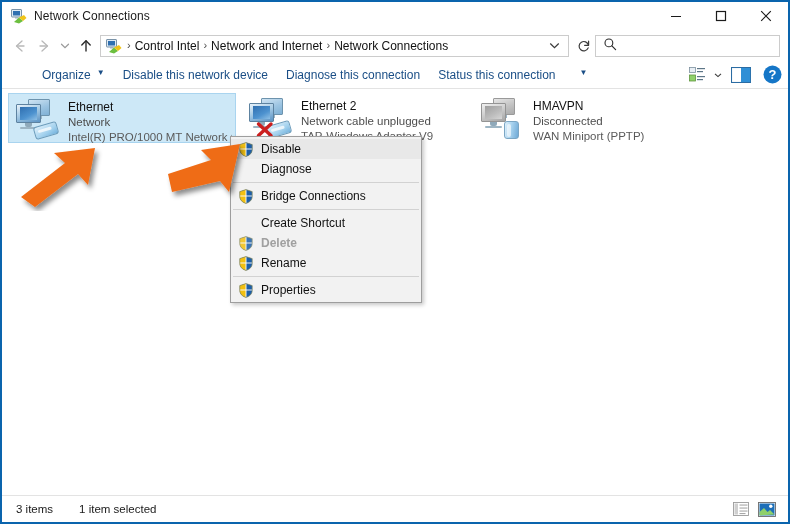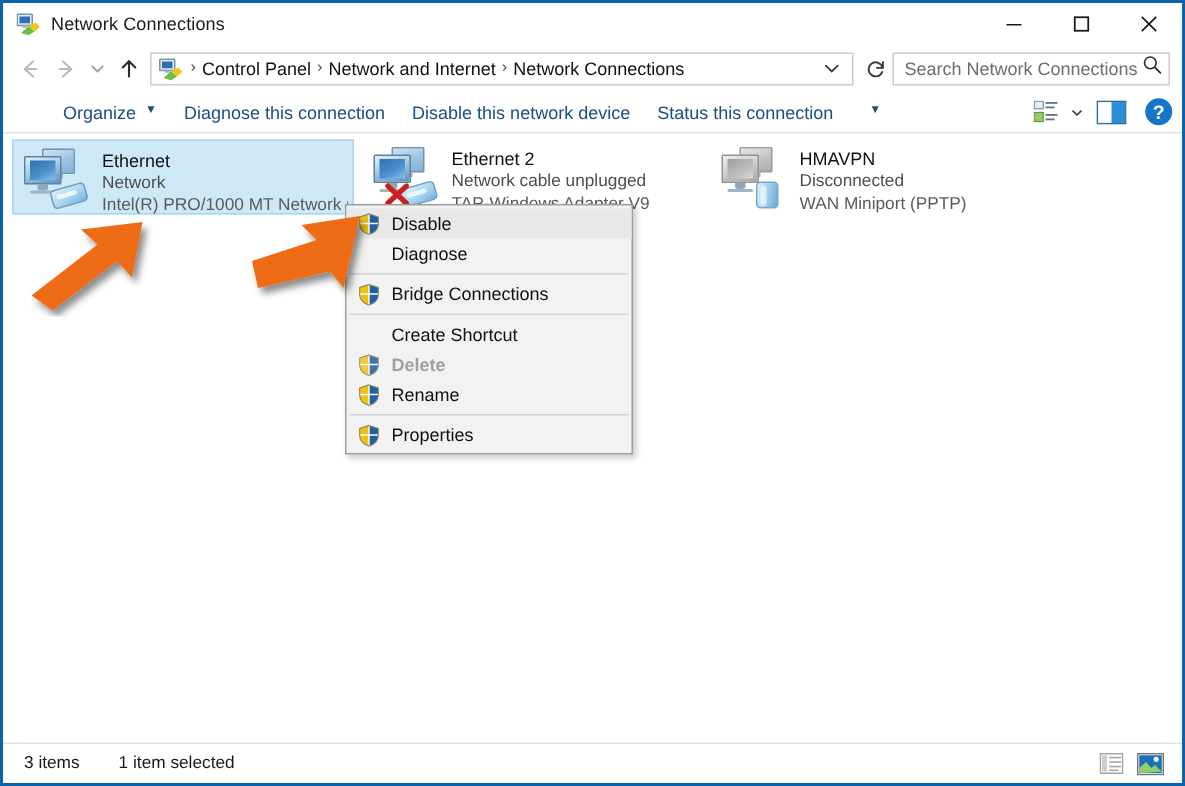--- a/index.html
+++ b/index.html
@@ -264,58 +264,57 @@
       <span id="crumb-icon">
         <svg width="16" height="16" viewBox="0 0 16 16">
           <rect x="0.5" y="1.5" width="10" height="7.5" rx="0.5" fill="#dfeaf4" stroke="#7a93a8" stroke-width="1"></rect>
           <rect x="2" y="3" width="7" height="4.5" fill="#2f6fb0"></rect>
           <rect x="4" y="9" width="3" height="1.5" fill="#9fb3c2"></rect>
           <path d="M3 14 L8 9.5 L12 13 L8 15.5 Z" fill="#6cbf3f"></path>
           <path d="M8 9.5 L13 7 L15.5 10 L12 13 Z" fill="#f0c419"></path>
         </svg>
       </span>
       <span class="crumb-sep">›</span>
-      <span class="crumb">Control Panel</span>
+      <span class="crumb">Control Intel</span>
       <span class="crumb-sep">›</span>
       <span class="crumb">Network and Internet</span>
       <span class="crumb-sep">›</span>
       <span class="crumb">Network Connections</span>
       <span id="crumb-spacer"></span>
       <span id="crumb-chevron">
         <svg width="11" height="11" viewBox="0 0 11 11">
             <path d="M1.5 3.8 L5.5 7.6 L9.5 3.8" stroke="#3a3a3a" stroke-width="1.2" fill="none" stroke-linecap="round"></path>
           </svg>
       </span>
     </div>
 
     <div id="refresh-btn">
       <svg width="14" height="14" viewBox="0 0 14 14">
         <path d="M11.4 6.2 A4.7 4.7 0 1 0 11.2 8.9" stroke="#3a3a3a" stroke-width="1.2" fill="none" stroke-linecap="round"></path>
         <path d="M11.6 2.2 L11.6 6.3 L7.6 6.3" stroke="#3a3a3a" stroke-width="1.2" fill="none" stroke-linecap="round" stroke-linejoin="round"></path>
       </svg>
     </div>
 
     <div id="searchbox">
-      <input id="search-input" type="text" placeholder="Search Network Connections" value="" style="">
       <span>
         <svg width="14" height="14" viewBox="0 0 14 14">
           <circle cx="5.9" cy="5.9" r="3.9" fill="none" stroke="#2b2b2b" stroke-width="1.1"></circle>
           <path d="M8.9 8.9 L12.6 12.6" stroke="#2b2b2b" stroke-width="1.2" stroke-linecap="round"></path>
         </svg>
       </span>
     </div>
   </div>
 
   <div id="cmdbar">
     <div class="cmd">
       <span>Organize</span>
       <span class="caret">▼</span>
     </div>
+    <div class="cmd">Disable this network device</div>
     <div class="cmd">Diagnose this connection</div>
-    <div class="cmd">Disable this network device</div>
     <div class="cmd">Status this connection</div>
     <div class="cmd">
       <span class="caret">▼</span>
     </div>
     <div id="cmd-spacer"></div>
 
     <div class="cmdicon" style="width:26px">
       <svg width="17" height="15" viewBox="0 0 17 15">
         <rect x="0.5" y="0.5" width="6" height="5" fill="#e8eef4" stroke="#7c8f9e" stroke-width="0.8"></rect>
         <rect x="8" y="1" width="8" height="1.2" fill="#5d7687"></rect>

